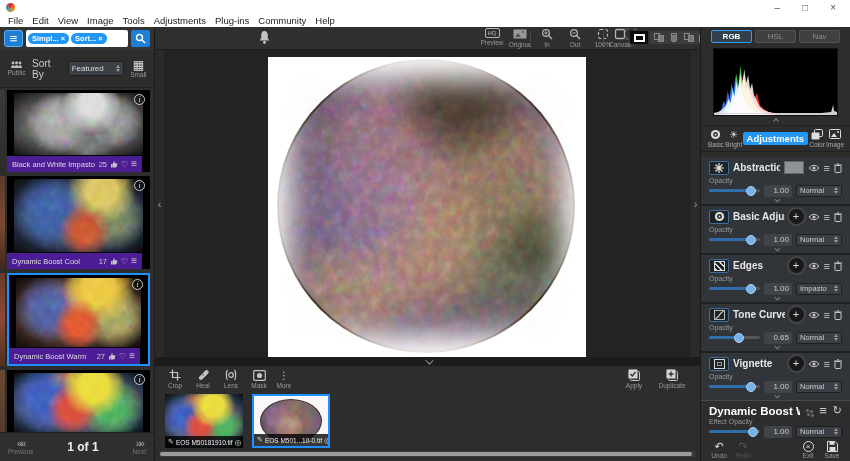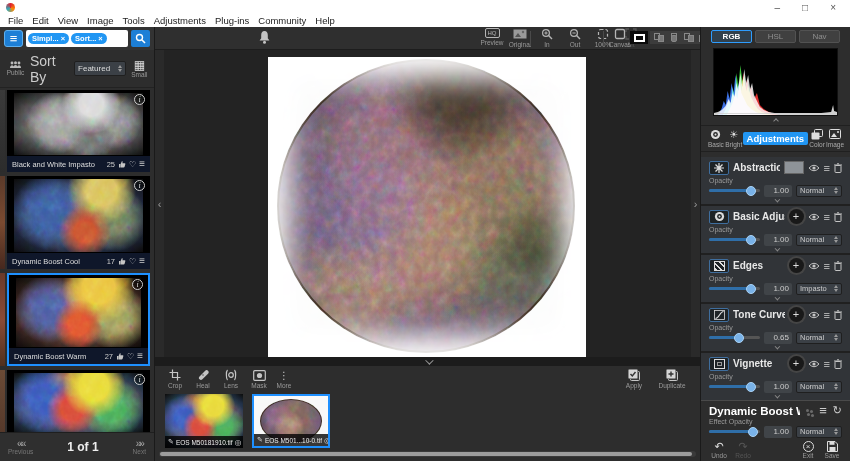--- a/index.html
+++ b/index.html
@@ -35,32 +35,32 @@
 .vs-ic{position:relative;width:11px;height:9px}
 .vs-ic i{position:absolute;width:6px;height:7px;border:1px solid #888}
 .vs-ic i.f{background:#777;left:4px;top:2px}
 .vs-ic i.o{left:0;top:0}
 
 
 .sidebar{position:absolute;left:0;top:50px;width:155px;height:411px;background:#2d2d2d;border-right:1px solid #1a1a1a}
 .sb-head{height:38px;display:flex;align-items:center;padding:0 5px;gap:4px;border-bottom:1px solid #222}
 .sb-pub{display:flex;flex-direction:column;align-items:center;width:24px}
 .sb-pub .lb{font-size:6.5px;color:#999}
-.sortlbl{font-size:14px;color:#ccc;}
+.sortlbl{font-size:10px;color:#ccc;}
 .sb-select{width:58px;height:15px;background:#3b4046;border:1px solid #1f1f1f;border-radius:2px;display:flex;align-items:center;justify-content:space-between;padding:0 3px;font-size:8px;color:#ddd}
 .sb-small{margin-left:auto;display:flex;flex-direction:column;align-items:center;width:22px}
 .sb-small .g{font-size:12px;line-height:11px;color:#ddd}
 .sb-small .lb{font-size:6.5px;color:#999}
 .cards{position:absolute;top:38px;bottom:29px;left:0;right:0;overflow:hidden}
 .cardrow{display:flex}
 .sliver{width:5px;flex:0 0 auto;margin:2px 0}
 .card{position:relative;flex:1;margin:2px 4px 2px 2px;background:#000;overflow:hidden}
 .card.sel{border:2px solid #1e90ff}
 .card .art{position:absolute;left:7px;right:7px;top:3px;bottom:17px}
-.card .meta{position:absolute;left:0;right:0;bottom:0;height:16px;display:flex;align-items:center;padding:0 5px;gap:3px;background:#0f172a}
+.card .meta{position:absolute;left:0;right:8px;bottom:0;height:16px;display:flex;align-items:center;padding:0 5px;gap:3px;background:#4c1d95}
 .card .ttl{font-size:7.5px;color:#ddd;flex:1;white-space:nowrap;overflow:hidden}
 .card .likes{font-size:7.5px;color:#ccc}
 .card .heart{color:#ccc;font-size:8px}
 .card .hmb2{color:#ccc;font-size:10px;line-height:8px}
 .info{position:absolute;right:5px;top:4px;width:11px;height:11px;border:1px solid #cfcfcf;border-radius:50%;color:#ddd;font-size:8px;font-style:italic;font-family:"Liberation Serif",serif;display:flex;align-items:center;justify-content:center;background:rgba(0,0,0,.25)}
 .pagebar{position:absolute;left:0;right:0;bottom:0;height:29px;background:#2f2f2f;border-top:1px solid #1f1f1f;display:flex;align-items:center;justify-content:space-between;padding:0 8px}
 .pg-side{display:flex;flex-direction:column;align-items:center}
 .pg-side .gl{color:#aaa;font-size:10px;line-height:9px;letter-spacing:-2px}
 .pg-side .lb{font-size:6.5px;color:#777}
 .pg-count{font-size:12px;font-weight:bold;color:#eee}

